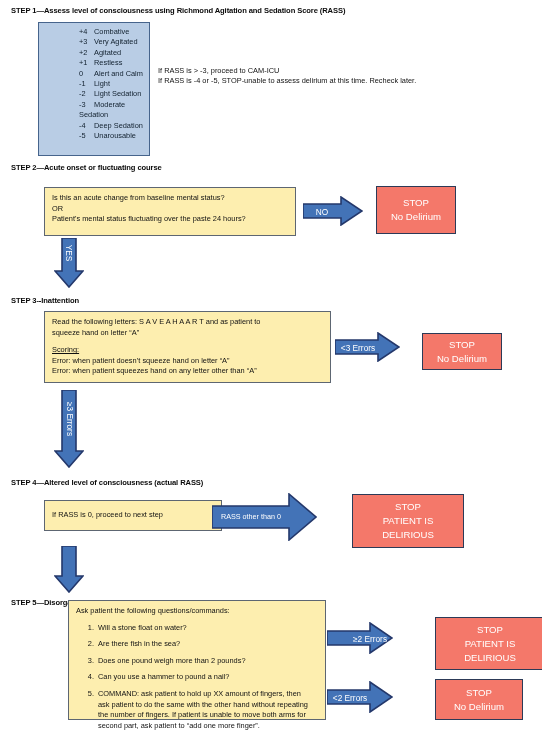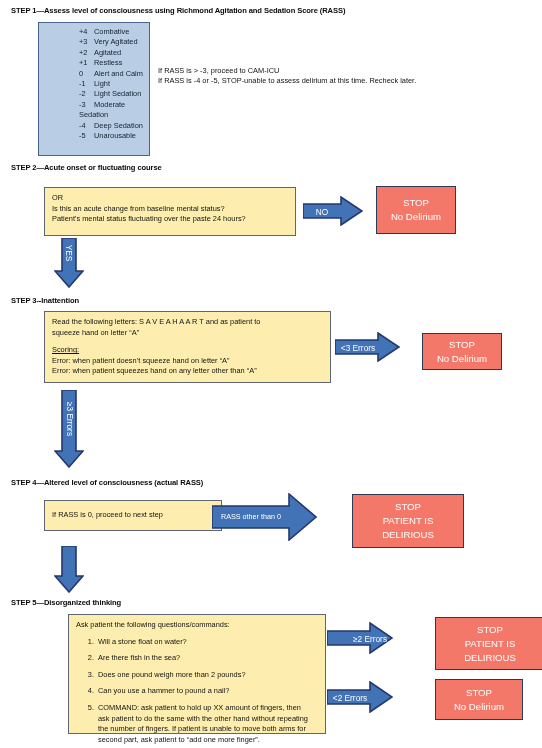--- a/index.html
+++ b/index.html
@@ -116,22 +116,22 @@
       <div class="rass-row"><span class="rass-score">-4</span><span>Deep Sedation</span></div>
       <div class="rass-row"><span class="rass-score">-5</span><span>Unarousable</span></div>
     </div>
 
   <div style="position:absolute; left:158px; top:66px; font-size:7.4px; color:#111;">If RASS is &gt; -3, proceed  to CAM-ICU</div>
   <div style="position:absolute; left:158px; top:76px; font-size:7.4px; color:#111;">If RASS is -4 or  -5, STOP-unable to assess delirium  at this time. Recheck later.</div>
 
   <div class="step-head" style="left:11px; top:163px;">STEP 2—Acute onset  or fluctuating  course</div>
 
   <div class="box box-q" style="left:44px; top:187px; width:252px; height:49px;">
+    <div>Is this an acute change from baseline mental status?</div>
     <div>OR</div>
-    <div>Is this an acute change from baseline mental status?</div>
     <div>Patient's mental status fluctuating over the paste 24 hours?</div>
   </div>
 
   <div class="arrow" style="left:303px; top:196px;">
     <svg width="60" height="30" viewBox="0 0 60 30">
       <polygon points="0,8 38,8 38,1 59,15 38,29 38,22 0,22" fill="#4373b7" stroke="#24386b" stroke-width="1.6" stroke-linejoin="miter"></polygon>
     </svg>
   </div>
   <div class="arrow-label" style="left:306px; top:207px; width:32px;">NO</div>
 
@@ -197,21 +197,21 @@
   </div>
 
   <div class="arrow" style="left:54px; top:546px;">
     <svg width="30" height="47" viewBox="0 0 30 47">
       <polygon points="8,0 22,0 22,30 29,30 15,46 1,30 8,30" fill="#4373b7" stroke="#24386b" stroke-width="1.6" stroke-linejoin="miter"></polygon>
     </svg>
   </div>
 
   <div class="step-head" style="left:11px; top:598px;">STEP 5—Disorganized thinking</div>
 
-  <div class="box box-q" style="left:68px; top:614px; width:258px; height:120px;">
+  <div class="box box-q" style="left:68px; top:600px; width:258px; height:120px;">
     <div>Ask patient the following questions/commands:</div>
     <ol id="step5-list">
         <li>Will a stone float on water?</li>
         <li>Are there  fish in the sea?</li>
         <li>Does one pound weigh more than 2 pounds?</li>
         <li>Can you use a hammer to pound a nail?</li>
         <li>COMMAND: ask patient to hold up XX amount of fingers, then ask patient to do the same with  the other hand without repeating the number of fingers. If patient is unable to move both arms for second part, ask patient to “add one more finger”.</li>
       </ol>
   </div>
 

